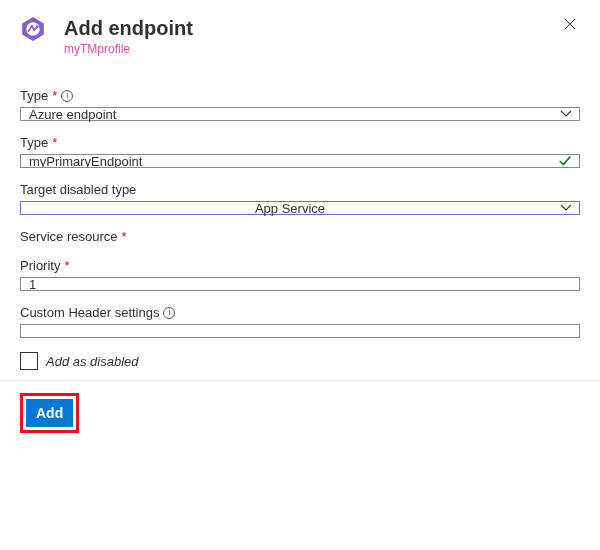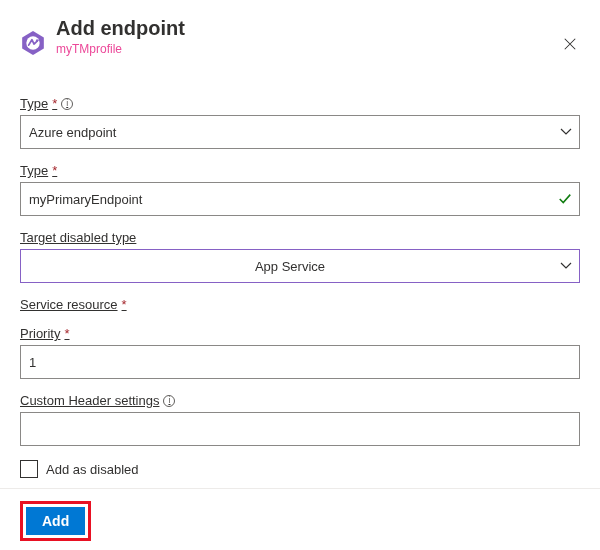--- a/index.html
+++ b/index.html
@@ -6,71 +6,71 @@
     body {
       font-family: "Segoe UI", -apple-system, sans-serif;
       font-size: 13px;
       color: #323130;
       background: #fff;
       width: 600px;
       height: 550px;
       position: relative;
     }
     .panel { padding: 16px 20px 0 20px; }
-    .header { display: flex; align-items: flex-end; margin-bottom: 40px; }
+    .header { display: flex; align-items: flex-start; margin-bottom: 32px; gap: 8px; }
     .header-icon {
       width: 26px; height: 26px; margin-right: 10px;
       display: flex; align-items: center; justify-content: center;
     }
     .header-icon svg { width: 26px; height: 26px; }
     .header-titles { flex: 1; }
     .header-title { font-size: 20px; font-weight: 600; line-height: 1.2; }
     .header-subtitle { font-size: 12px; color: #ec4899; margin-top: 2px; }
     .close-btn {
       width: 20px; height: 20px; display:flex; align-items:center; justify-content:center;
       cursor: pointer; color:#323130; font-size:16px; background:none; border:none;
     }
     .field { margin-bottom: 14px; }
-    .field-label { font-size: 13px; color:#323130; margin-bottom: 4px; display:flex; align-items:center; gap:4px;text-decoration:underline;}
+    .field-label { font-size: 13px; color:#323130; margin-bottom: 4px; display:flex; align-items:center; gap:4px;}
     .req { color:#a4262c; }
     .info-icon {
       width:12px; height:12px; border:1px solid #605e5c; border-radius:50%;
       display:inline-flex; align-items:center; justify-content:center;
       font-size:9px; color:#605e5c; line-height:1;
     }
     .input-wrap { position: relative; }
     .text-input, .select {
-      width: 100%; height: 34px; border:1px solid #8a8886; background:#fff;
+      width: 100%; height: 14px; border:1px solid #8a8886; background:#fff;
       padding: 0 28px 0 8px; font-size:13px; color:#323130;
       display:flex; align-items:center;
     }
     .select { cursor:pointer; }
     .select.purple, .text-input.purple { border-color:#8661c5;justify-content:center; }
     .chevron {
       position:absolute; right:8px; top:50%; transform:translateY(-50%);
       pointer-events:none; color:#323130;
     }
     .chevron svg { width:12px; height:12px; display:block; }
     .valid-check {
       position:absolute; right:8px; top:50%; transform:translateY(-50%);
       color:#107c10;
     }
     .valid-check svg { width:14px; height:14px; display:block; }
-    .checkbox-row { display:flex; align-items:center; gap:8px; margin-top:6px; margin-bottom:10px;}
+    .checkbox-row { display:flex; align-items:center; gap:8px; margin-top:6px; margin-bottom:10px;font-style:italic;}
     .checkbox {
       width:18px; height:18px; border:1px solid #323130; background:#fff; cursor:pointer;
     }
     .divider { border:none; border-top:1px solid #edebe9; margin: 8px -20px 0 -20px; }
     .footer { padding: 12px 20px; }
     .add-highlight {
       display:inline-block; border:3px solid #e81123; padding:3px;
     }
     .add-btn {
       background:#0078d4; color:#fff; border:none; font-size:14px; font-weight:600;
-      padding: 6px 16px; cursor:pointer;
+      padding: 6px 10px; cursor:pointer;
     }
   </style>
 </head>
 <body>
 
 <div class="panel">
 
   <div class="header">
     <span class="header-icon">
       <svg viewBox="0 0 24 24">

